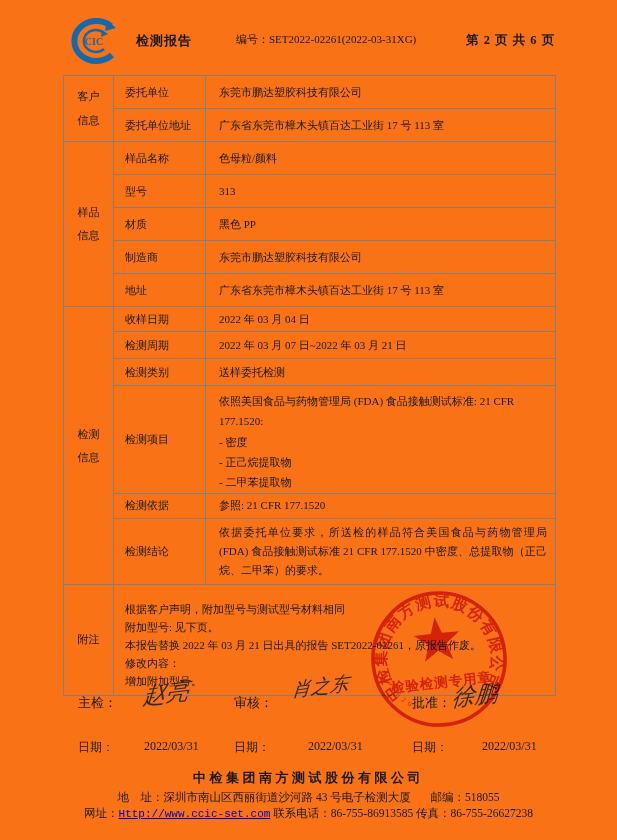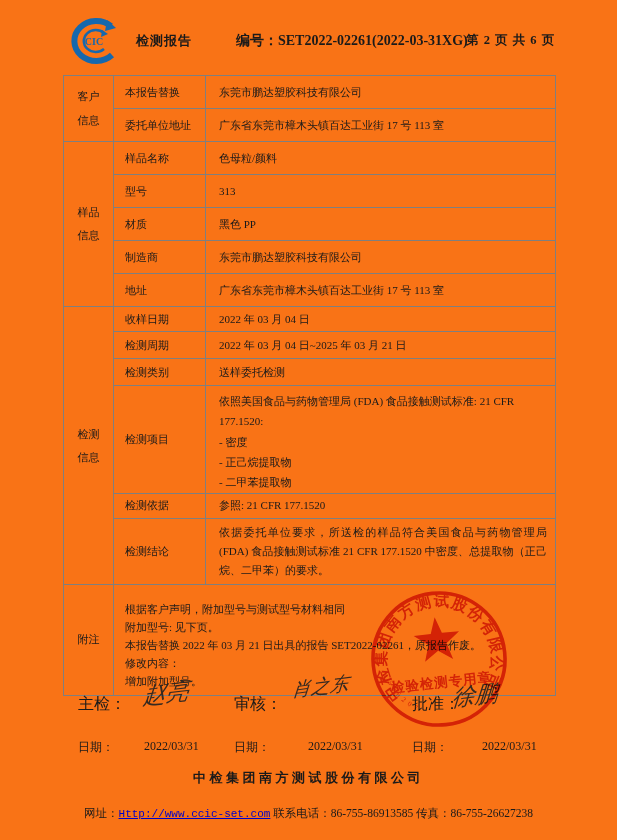--- a/index.html
+++ b/index.html
@@ -2,36 +2,36 @@
 <html><head>
 <meta charset="utf-8">
 <style>
   * { margin:0; padding:0; box-sizing:border-box; }
   body { background:#ffffff; font-family:"Liberation Serif","DejaVu Serif",serif; color:#1a1a1a; }
   .page { position:relative; width:617px; height:840px; background:#f97316; overflow:hidden; }
 
   
   .hdr-logo { position:absolute; left:66px; top:15px; width:56px; height:52px; }
   .hdr-title { position:absolute; left:136px; top:32px; font-size:13px; font-weight:bold; letter-spacing:1px; }
-  .hdr-no { position:absolute; left:236px; top:32px; font-size:14px; font-weight:bold; }
+  .hdr-no { position:absolute; left:236px; top:32px; font-size:11px; font-weight:normal; }
   .hdr-page { position:absolute; left:466px; top:32px; font-size:12.5px; font-weight:bold; letter-spacing:1px; }
 
   
   table.rep { position:absolute; left:63px; top:75px; width:492px; border-collapse:collapse; table-layout:fixed; }
   table.rep { border:1.5px solid #4f4f4f; }
   table.rep td { border:1px solid #7f7f7f; font-size:11px; vertical-align:middle; }
   td.grp { text-align:center; line-height:2.1; font-size:11.5px; }
   td.lbl { padding-left:11px; }
   td.val { padding-left:13px; padding-right:8px; }
   td.val.multi { padding-top:5px; line-height:1.85; vertical-align:middle; }
   td.val.just { line-height:1.75; text-align:justify; padding-top:4px; padding-bottom:4px; }
   td.notes { padding-left:11px; line-height:1.62; padding-top:16px; padding-bottom:4px;margin-top:22px; }
 
   
-  .sig-label { position:absolute; font-size:16px; }
+  .sig-label { position:absolute; font-size:13px; }
   .sig-name { position:absolute; font-size:23px; color:#222; transform:rotate(-7deg) skewX(-12deg); font-style:italic; opacity:.9; }
   .date-label { position:absolute; font-size:12px; }
   .date-val { position:absolute; font-size:12px; }
 
   
   .stamp { position:absolute; left:356px; top:576px; width:166px; height:166px;
            mix-blend-mode:multiply; opacity:.92; transform:rotate(-6deg); z-index:5; pointer-events:none; }
 
   
   .ft-company { position:absolute; left:0; top:769px; width:617px; text-align:center;
@@ -63,21 +63,21 @@
         <col style="width:92px">
         <col style="width:350px">
       </colgroup>
 
     <tbody>
         <tr style="height:33px">
       <td class="grp" rowspan="2">
         <div>客户</div>
         <div>信息</div>
       </td>
-      <td class="lbl">本报告替换</td>
+      <td class="lbl">委托单位</td>
       <td class="val">东莞市鹏达塑胶科技有限公司</td>
     </tr>
     <tr style="height:33px">
       <td class="lbl">委托单位地址</td>
       <td class="val">广东省东莞市樟木头镇百达工业街 17 号 113 室</td>
     </tr>
 
     <tr style="height:33px">
       <td class="grp" rowspan="5">
         <div>样品</div>
@@ -106,21 +106,21 @@
     <tr style="height:25px">
       <td class="grp" rowspan="6">
         <div>检测</div>
         <div>信息</div>
       </td>
       <td class="lbl">收样日期</td>
       <td class="val">2022 年 03 月 04 日</td>
     </tr>
     <tr style="height:27px">
       <td class="lbl">检测周期</td>
-      <td class="val">2022 年 03 月 04 日~2025 年 03 月 21 日</td>
+      <td class="val">2022 年 03 月 07 日~2022 年 03 月 21 日</td>
     </tr>
     <tr style="height:27px">
       <td class="lbl">检测类别</td>
       <td class="val">送样委托检测</td>
     </tr>
     <tr style="height:90px">
       <td class="lbl">检测项目</td>
       <td class="val multi">
         <div>依照美国食品与药物管理局 (FDA) 食品接触测试标准: 21 CFR</div>
         <div>177.1520:</div>
@@ -177,19 +177,24 @@
     <text font-size="15.5" fill="#d63c2e" font-weight="bold" letter-spacing="1.5">
       <textPath href="#ringPath" startOffset="50%" text-anchor="middle">中检集团南方测试股份有限公司</textPath>
     </text>
     <text x="83" y="111" text-anchor="middle" font-size="13.5" font-weight="bold" fill="#d63c2e" letter-spacing="1">检验检测专用章</text>
     <text font-size="7" fill="#d63c2e" letter-spacing="4">
       <textPath href="#codePath" startOffset="73%" text-anchor="middle">526207</textPath>
     </text>
   </svg>
 
   <div class="ft-company">中检集团南方测试股份有限公司</div>
+  <div class="ft-line ft-addr">
+    <span>地　址：</span><span>深圳市南山区西丽街道沙河路 43 号电子检测大厦</span>
+    <span style="display:inline-block; width:14px;"></span>
+    <span>邮编：</span><span>518055</span>
+  </div>
   <div class="ft-line ft-web">
     <span>网址：</span><a class="weblink" href="#">Http://www.ccic-set.com</a>
     <span>联系电话：</span><span>86-755-86913585</span>
     <span>传真：</span><span>86-755-26627238</span>
   </div>
 
 </div>
 
 </body></html>

